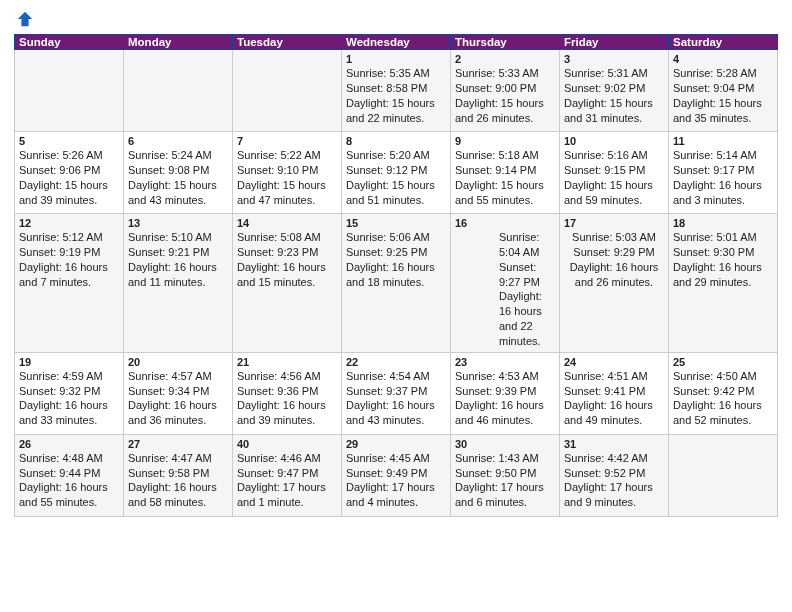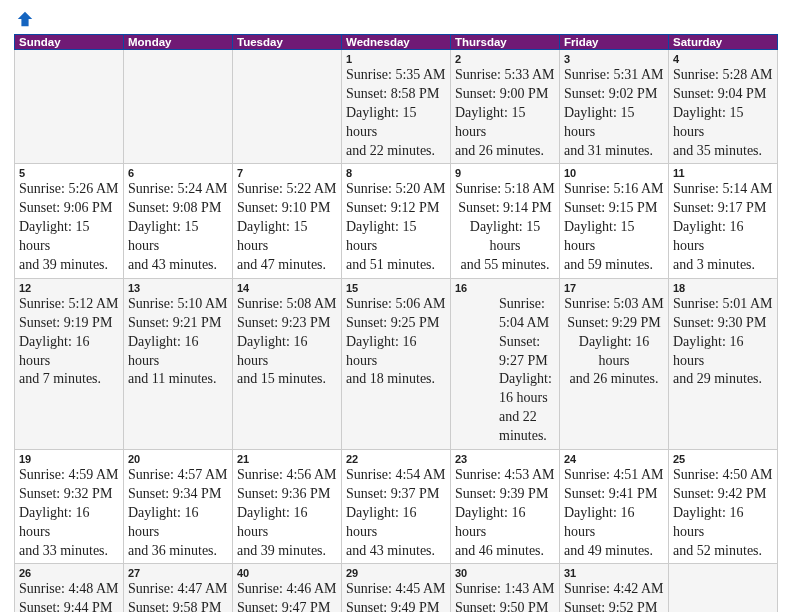--- a/index.html
+++ b/index.html
@@ -85,24 +85,23 @@
     tbody tr:nth-child(even) td {
       background-color: #ffffff;
     }
     .day-number {
       font-weight: bold;
       font-size: 11px;
       display: block;
       margin-bottom: 1px;
     }
     .day-info {
-      font-size: 14px;
+      font-size: 11px;
       line-height: 1.35;
       color: #222;
-      font-family: Liberation Serif, serif;
     }
   </style>
 </head>
 <body>
 
 <div class="container">
   <div class="header">
     <div class="logo">
       <div class="logo-text">
         <span class="logo-general"></span>
@@ -188,21 +187,21 @@
           </td>
           <td>
             <span class="day-number">8</span>
             <div class="day-info" style="white-space: pre-line;">Sunrise: 5:20 AM
 Sunset: 9:12 PM
 Daylight: 15 hours
 and 51 minutes.</div>
           </td>
           <td>
             <span class="day-number">9</span>
-            <div class="day-info" style="white-space: pre-line; text-align: center;">Sunrise: 5:18 AM
+            <div class="day-info" style="white-space: pre-line;">Sunrise: 5:18 AM
 Sunset: 9:14 PM
 Daylight: 15 hours
 and 55 minutes.</div>
           </td>
           <td>
             <span class="day-number">10</span>
             <div class="day-info" style="white-space: pre-line;">Sunrise: 5:16 AM
 Sunset: 9:15 PM
 Daylight: 15 hours
 and 59 minutes.</div>

